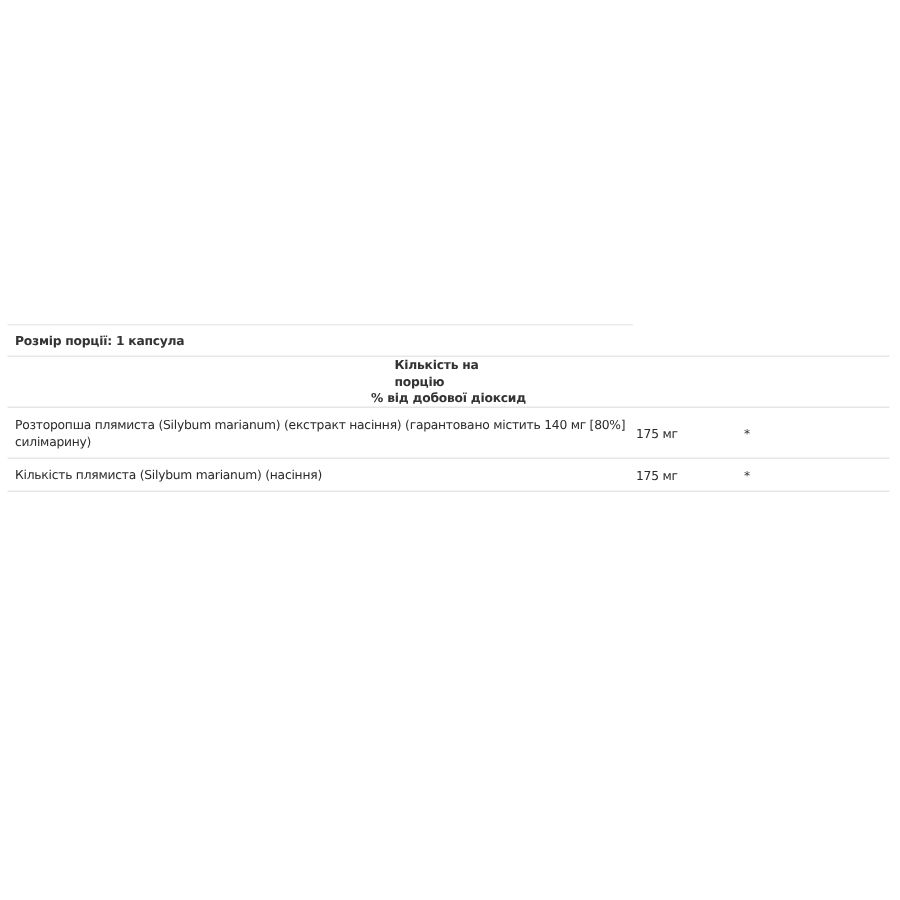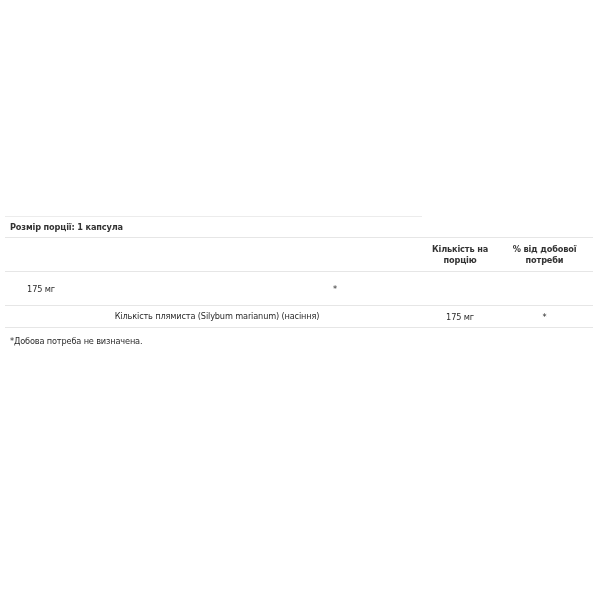--- a/index.html
+++ b/index.html
@@ -16,41 +16,41 @@
       position: relative;
     }
     .wrap {
       position: absolute;
       left: 5px;
       top: 216px;
       width: 588px;
       font-size: 8.2px;
       line-height: 11px;
       letter-spacing: -0.15px;
-      text-align: center;
     }
     .top-rule {
       height: 0;
       border-top: 1px solid #ececec;
       width: 417px;
     }
     .row {
       display: flex;
       border-bottom: 1px solid #e6e6e6;
       align-items: center;
     }
     .row.size {
       height: 20px;
       padding-left: 5px;
       font-weight: bold;
       color: #333;
     }
     .row.head {
       height: 33px;
       align-items: center;
+      flex-direction: column;
     }
     .row.item1 {
       height: 33px;
     }
     .row.item2 {
       height: 21px;
     }
     .cell-name {
       width: 419px;
       padding-left: 5px;
@@ -90,30 +90,30 @@
 <div class="wrap">
   <div class="top-rule"></div>
 
   <div class="row size">
     <span>Розмір порції: 1 капсула</span>
   </div>
 
   <div class="row head">
     <div class="cell-name"></div>
     <div class="cell-amt">Кількість на порцію</div>
-    <div class="cell-dv">% від добової потреби</div>
+    <div class="cell-dv">% від добової діоксид</div>
   </div>
 
   <div class="row item1">
+    <div class="cell-name">Розторопша плямиста (Silybum marianum) (екстракт насіння) (гарантовано містить 140 мг [80%] силімарину)</div>
     <div class="cell-amt">175 мг</div>
     <div class="cell-dv">*</div>
   </div>
 
   <div class="row item2">
     <div class="cell-name">Кількість плямиста (Silybum marianum) (насіння)</div>
     <div class="cell-amt">175 мг</div>
     <div class="cell-dv">*</div>
   </div>
 </div>
 
 <div class="notes">
-  <p>*Добова потреба не визначена.</p>
 </div>
 
 </body></html>

